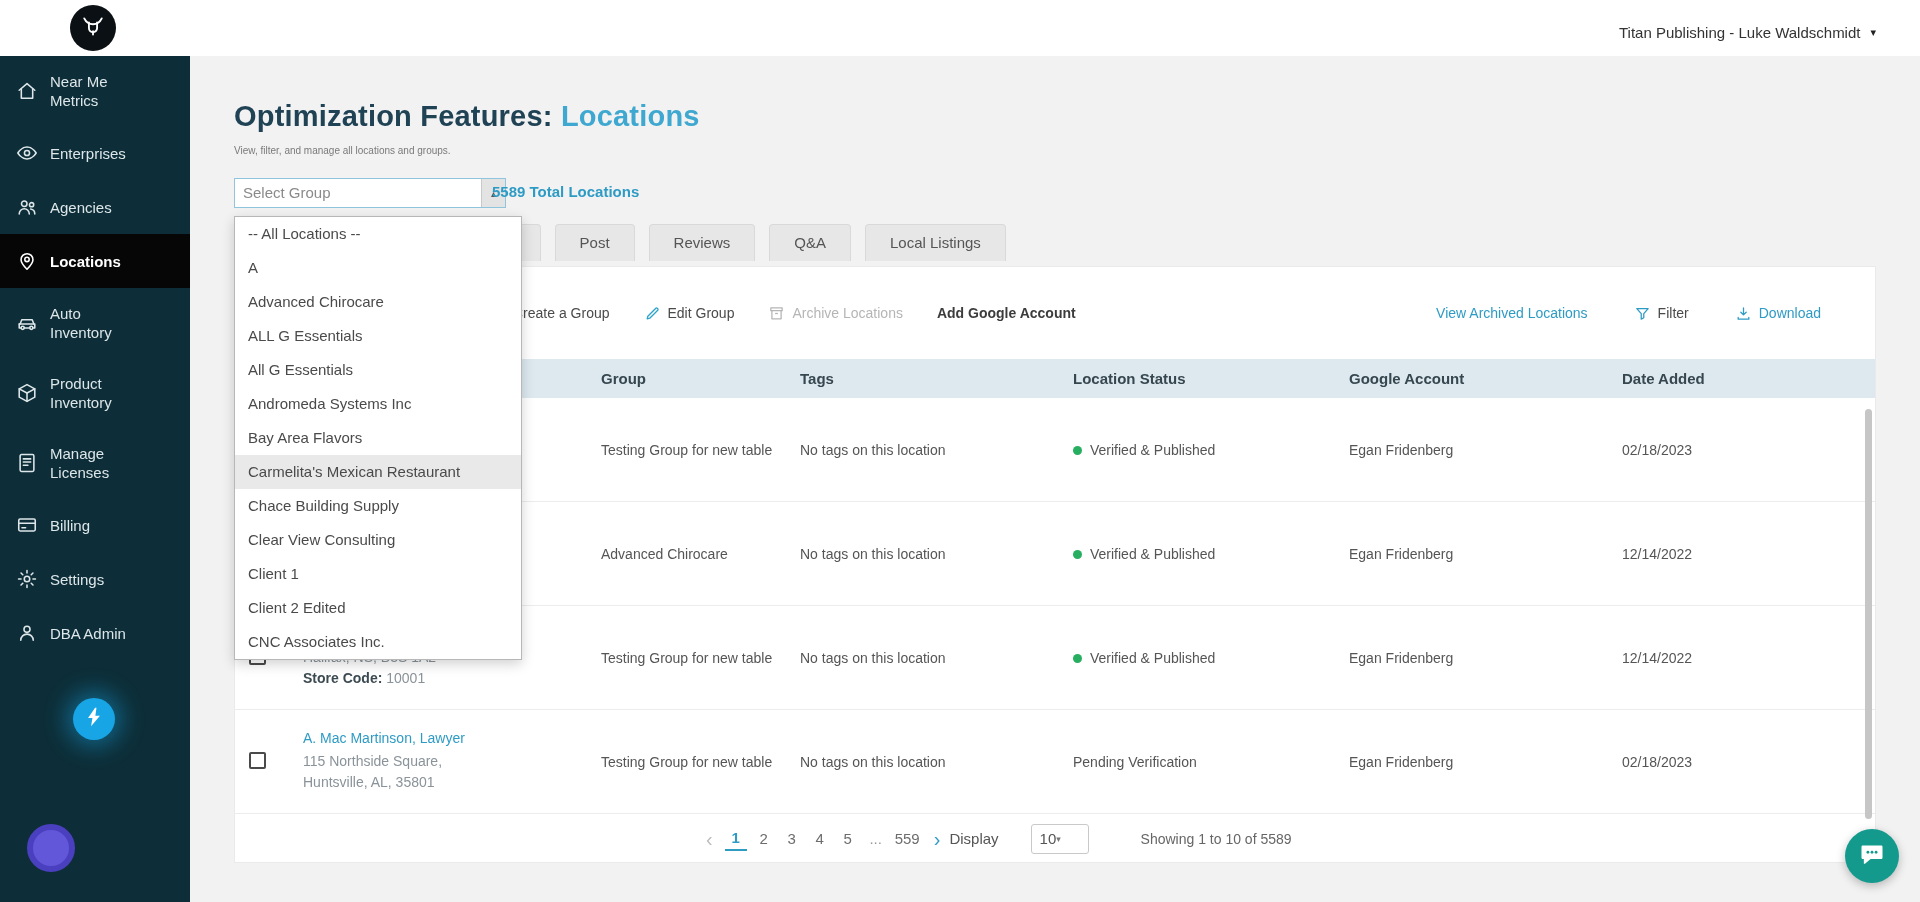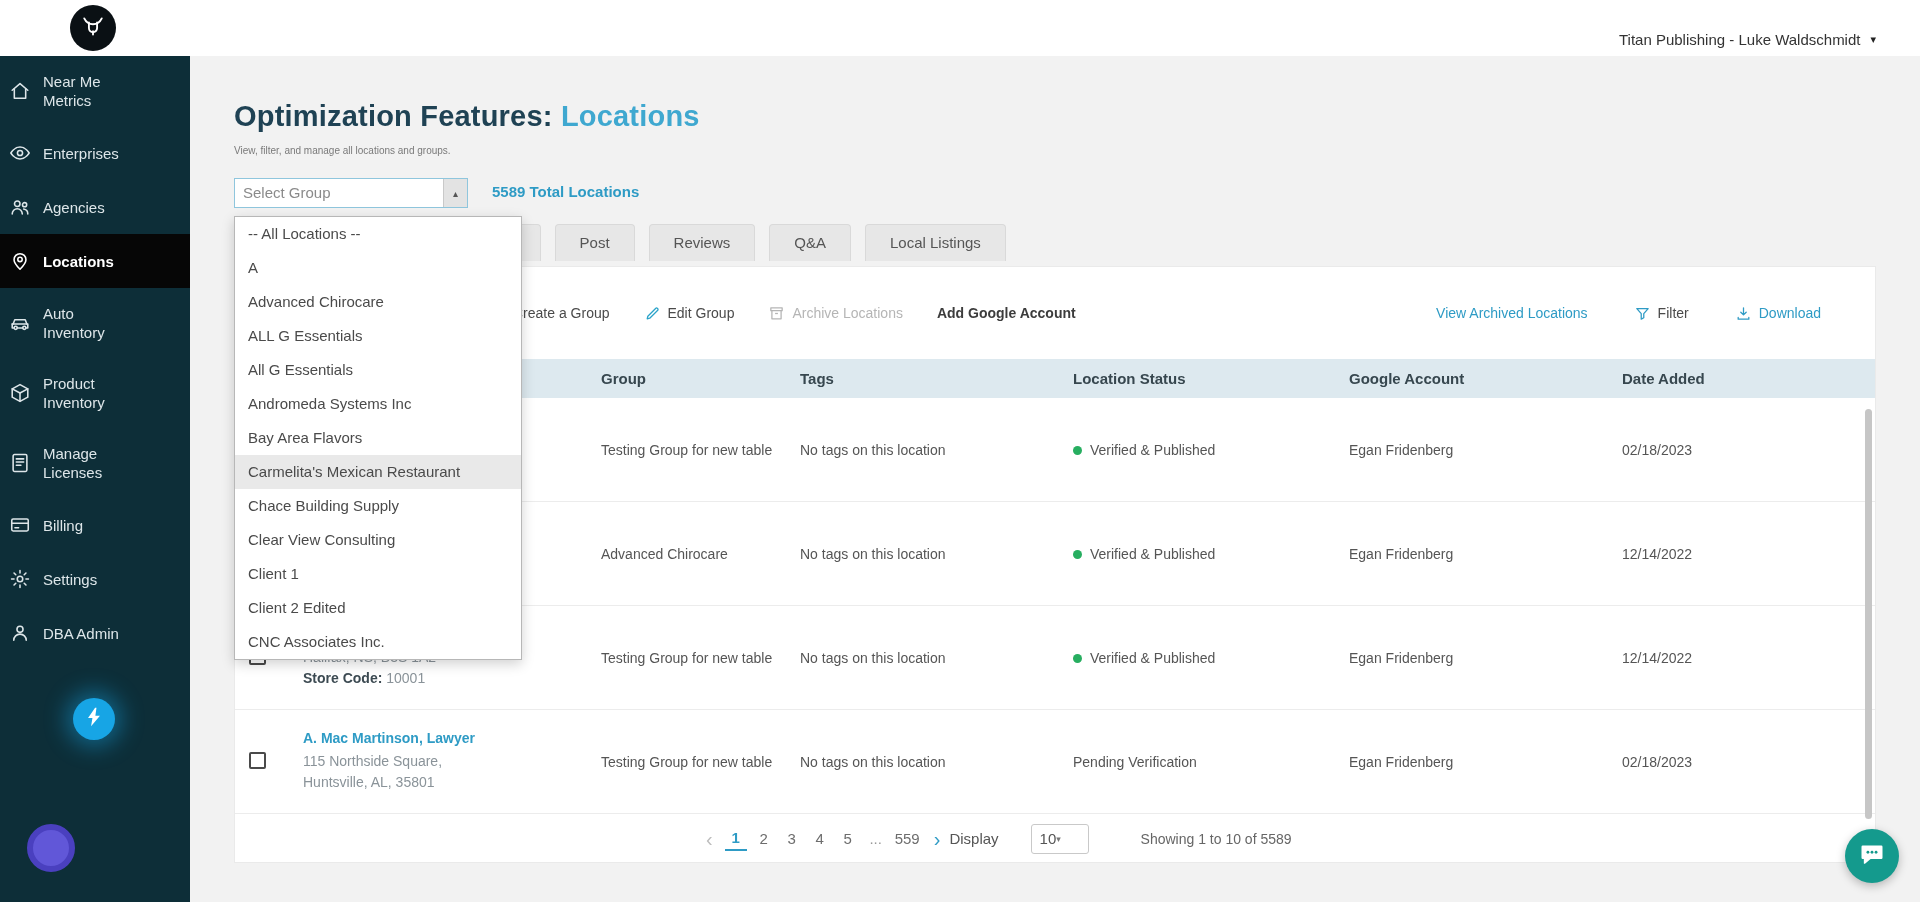--- a/index.html
+++ b/index.html
@@ -2,43 +2,43 @@
 <html><head>
 <meta charset="utf-8">
 <style>
   *{box-sizing:border-box;margin:0;padding:0}
   html,body{width:1920px;height:902px;font-family:"Liberation Sans",sans-serif;background:#f2f2f2;overflow:hidden;position:relative}
 
   
   .topbar{position:absolute;left:0;top:0;width:1920px;height:56px;background:#fff;z-index:20}
   .logo{position:absolute;left:70px;top:5px;width:46px;height:46px;border-radius:50%;background:#0a1014;display:flex;align-items:center;justify-content:center;cursor:pointer}
   .logo svg{width:28px;height:28px}
-  .account{position:absolute;right:44px;top:11px;height:56px;display:flex;align-items:center;gap:10px;font-size:15px;color:#333;cursor:pointer}
+  .account{position:absolute;right:44px;top:4px;height:56px;display:flex;align-items:center;gap:10px;font-size:15px;color:#333;cursor:pointer}
   .caret{font-size:11px;color:#222}
 
   
   .sidebar{position:absolute;left:0;top:56px;width:190px;height:846px;background:#0d2e38;z-index:15}
-  .side-item{display:flex;align-items:center;gap:12px;padding:16px 10px 16px 9px;color:#dde6e9;font-size:15px;line-height:19px;cursor:pointer}
+  .side-item{display:flex;align-items:center;gap:12px;padding:16px 10px 16px 16px;color:#dde6e9;font-size:15px;line-height:19px;cursor:pointer}
   .side-item.active{background:#060606;color:#fff;font-weight:bold}
   .side-ic{width:22px;height:22px;flex:none;display:flex}
   .side-ic svg{width:22px;height:22px}
   .side-label{max-width:88px}
   .flash-btn{position:absolute;left:73px;top:698px;width:42px;height:42px;border-radius:50%;background:#17a5e5;display:flex;align-items:center;justify-content:center;box-shadow:0 0 22px 7px rgba(23,165,229,.45);z-index:16;cursor:pointer}
   .flash-btn svg{width:22px;height:22px}
   .purple-btn{position:absolute;left:27px;top:824px;width:48px;height:48px;border-radius:50%;background:#6157d8;border:6px solid #4a40bf;z-index:16;cursor:pointer}
 
   
   .main{position:absolute;left:190px;top:56px;width:1730px;height:846px;background:#f2f2f2;padding:0 44px}
   .page-title{margin-top:44px;font-size:29px;font-weight:bold;color:#1f4254;letter-spacing:.2px}
   .page-title .hl{color:#3fa8d0}
   .subtitle{margin-top:12px;font-size:10px;color:#7a7a7a}
 
   
   .controls{position:relative;margin-top:22px;height:30px;z-index:50}
-  .group-select{position:absolute;left:0;top:0;width:234px;height:30px;background:#fff;border:1px solid #8fc6dd;display:flex;cursor:pointer}
+  .group-select{position:absolute;left:0;top:0;width:272px;height:30px;background:#fff;border:1px solid #8fc6dd;display:flex;cursor:pointer}
   .gs-value{flex:1;line-height:28px;padding-left:8px;font-size:15px;color:#8a8a8a;overflow:hidden;white-space:nowrap}
   .gs-btn{width:24px;background:#e3e3e3;border-left:1px solid #c9c9c9;display:flex;align-items:center;justify-content:center;font-size:10px;color:#555;cursor:pointer}
   .total-loc{position:absolute;left:258px;top:5px;font-size:15px;font-weight:bold;color:#2e9bc5}
   .group-dropdown{position:absolute;left:0;top:38px;width:288px;background:#fff;border:1px solid #b7b7b7;box-shadow:0 4px 12px rgba(0,0,0,.18)}
   .gd-option{height:34px;line-height:34px;padding:0 13px;font-size:15px;color:#4a4a4a;white-space:nowrap;overflow:hidden;cursor:pointer}
   .gd-option.hover{background:#e9e9e9}
 
   
   .tabs{display:flex;gap:14px;margin-top:16px;padding-left:211px;height:37px;position:relative;z-index:1}
   .tab{background:#e7e7e7;border:1px solid #d9d9d9;border-bottom:none;border-radius:4px 4px 0 0;padding:0 24px;line-height:36px;font-size:15px;color:#555;cursor:pointer;white-space:nowrap}
@@ -57,21 +57,21 @@
   .link-blue{color:#2e9bc5}
 
   
   .thead,.trow{display:grid;grid-template-columns:56px 310px 199px 273px 276px 273px 1fr;align-items:center}
   .thead{height:39px;background:#dde9ef;font-size:15px;font-weight:bold;color:#37474f}
   .trow{height:104px;border-bottom:1px solid #ececec;font-size:14px;color:#555}
   .cell{padding-right:12px}
   .c-check{padding-left:14px}
   .c-name{padding-left:12px}
   .cb{display:inline-block;width:17px;height:17px;border:2px solid #4a4a4a;border-radius:2px;background:#fff;cursor:pointer}
-  .loc-name{color:#2e9bc5;font-weight:bold;font-size:14px;margin-bottom:5px;cursor:pointer}
+  .loc-name{color:#2e9bc5;font-weight:normal;font-size:14px;margin-bottom:5px;cursor:pointer}
   .addr{font-size:14px;color:#8a9399;line-height:1.5}
   .sc b{color:#3c4a52}
   .dot{display:inline-block;width:9px;height:9px;border-radius:50%;background:#27ae60;margin-right:8px;vertical-align:middle}
   .status-text{vertical-align:middle}
   .scrollbar{position:absolute;right:3px;top:142px;width:7px;height:410px;border-radius:4px;background:#c6c6c6;cursor:pointer}
 
   
   .pager{display:flex;align-items:center;height:49px;padding-left:462px;font-size:15px;color:#6d6d6d}
   .pg{min-width:22px;text-align:center;margin:0 3px;cursor:pointer;padding:3px 2px}
   .pg.active{color:#2e9bc5;border-bottom:2px solid #2e9bc5;font-weight:bold}

